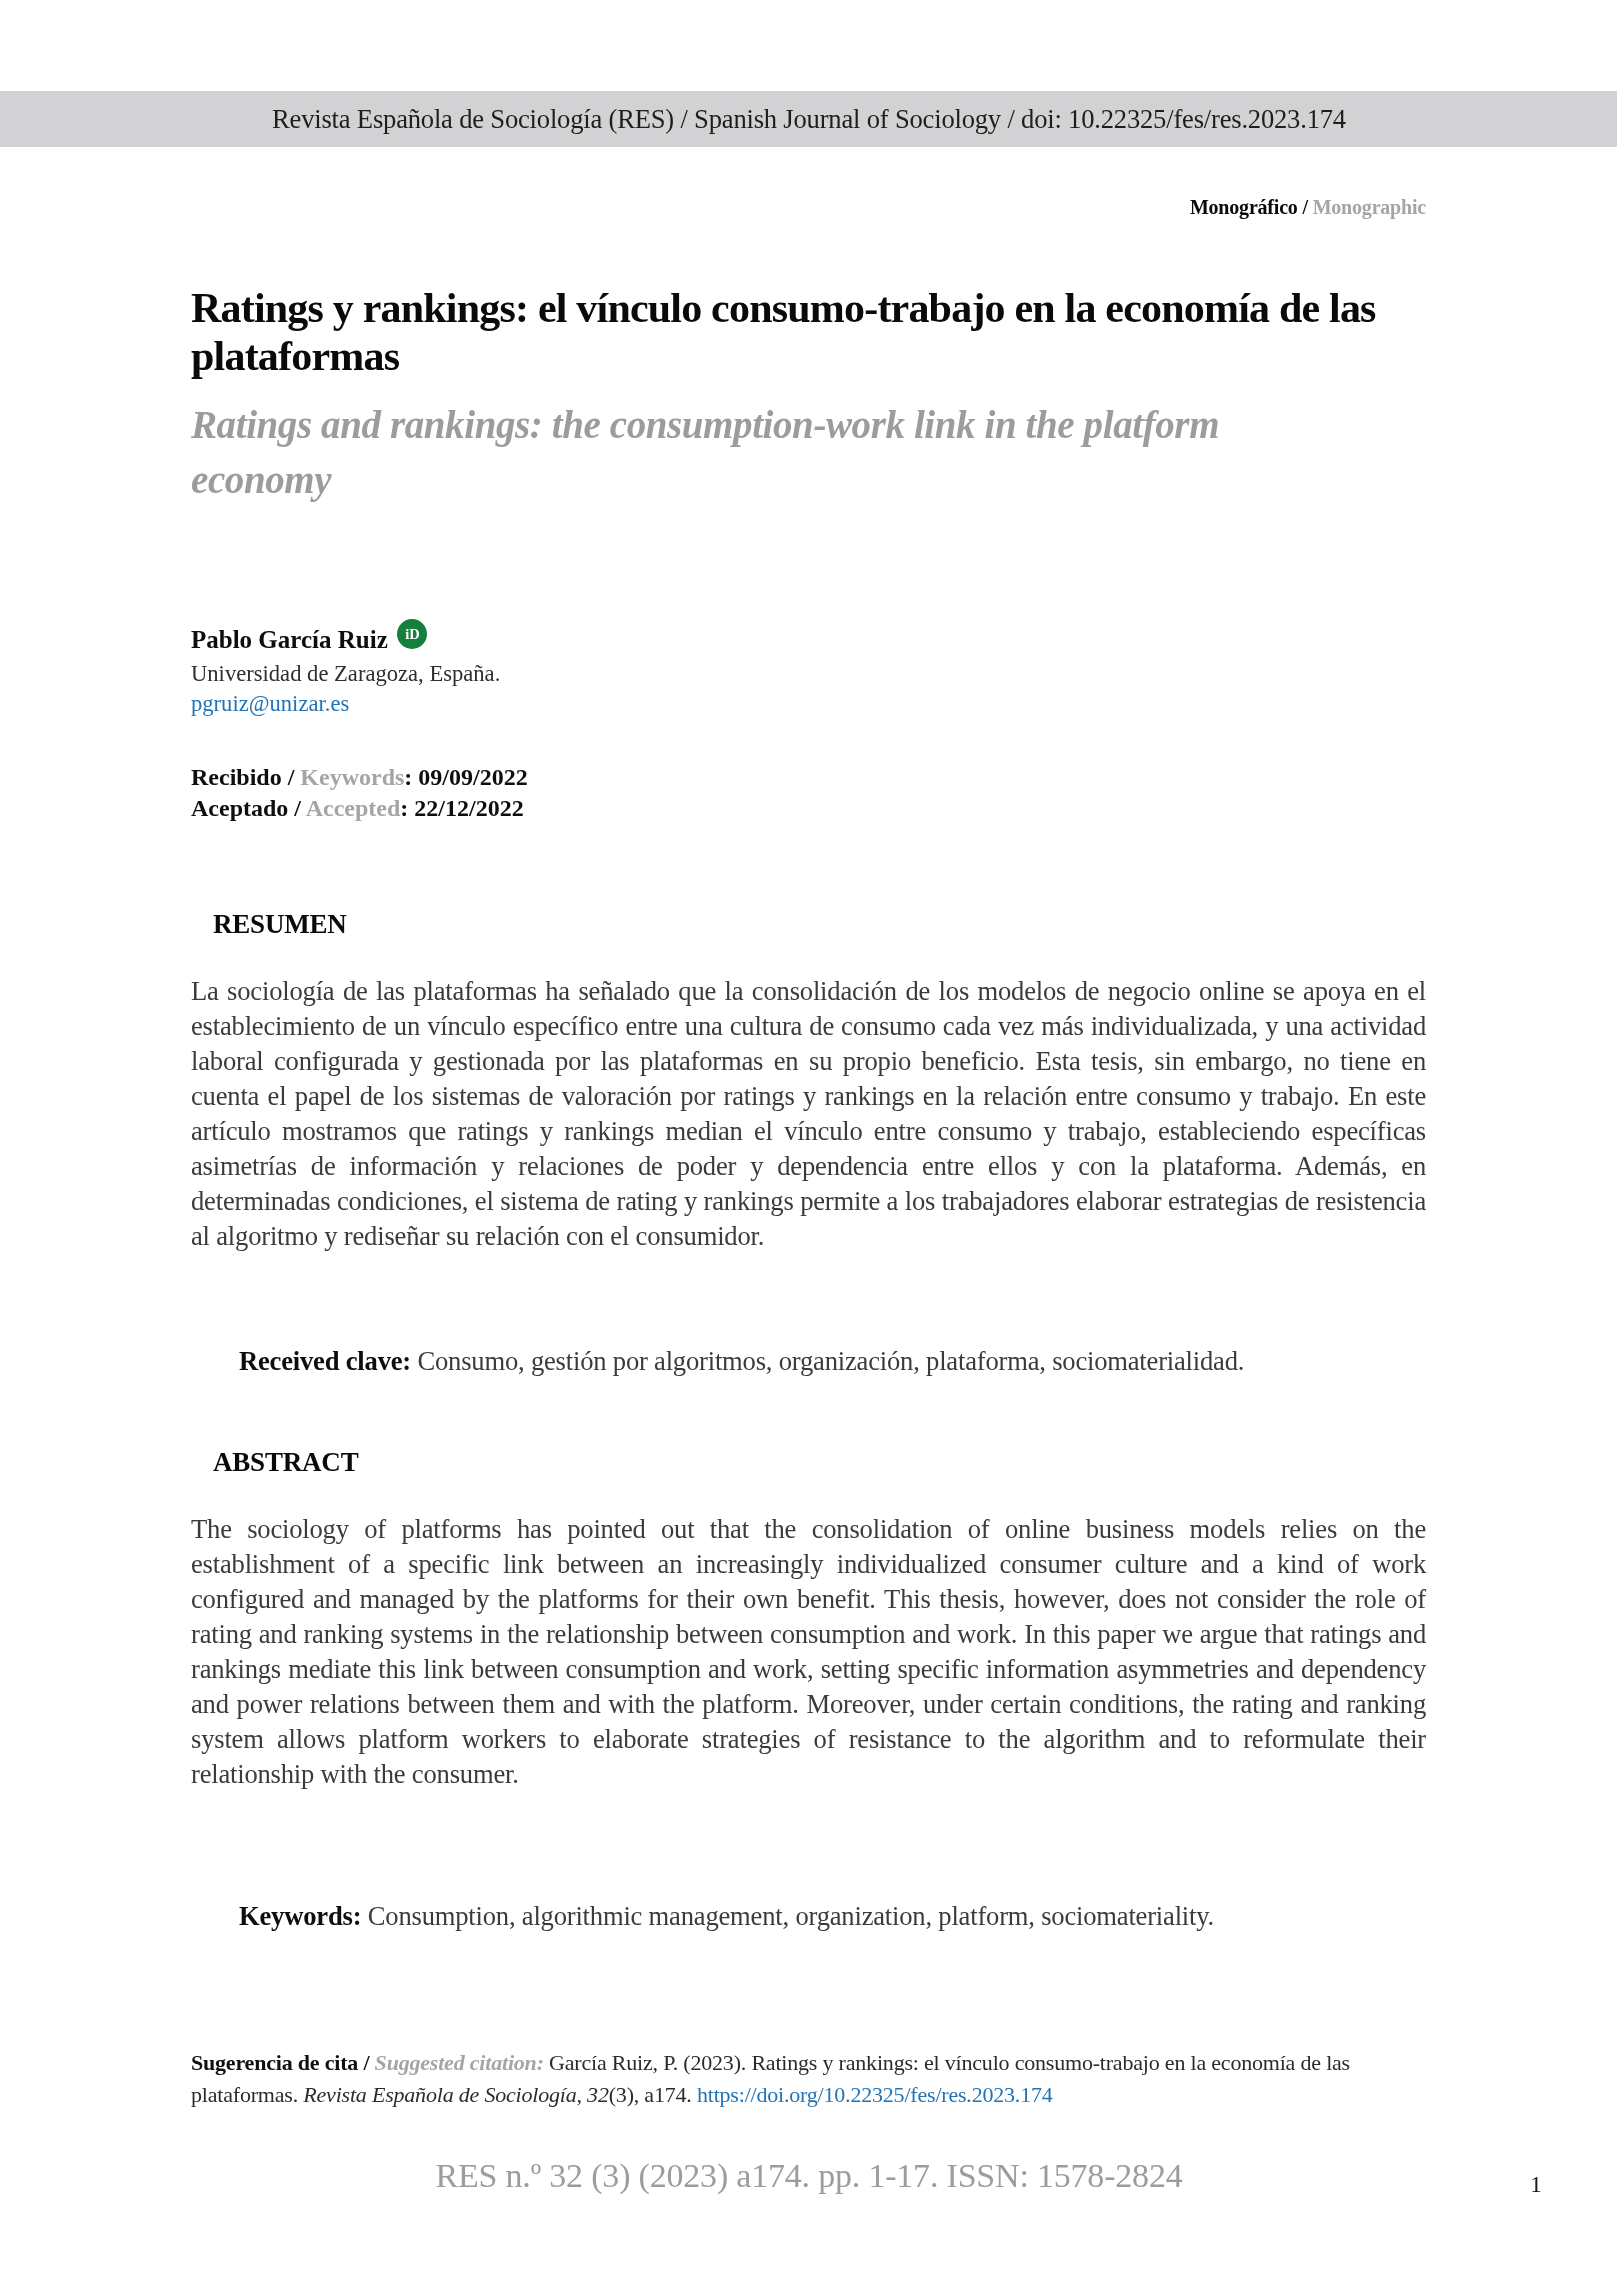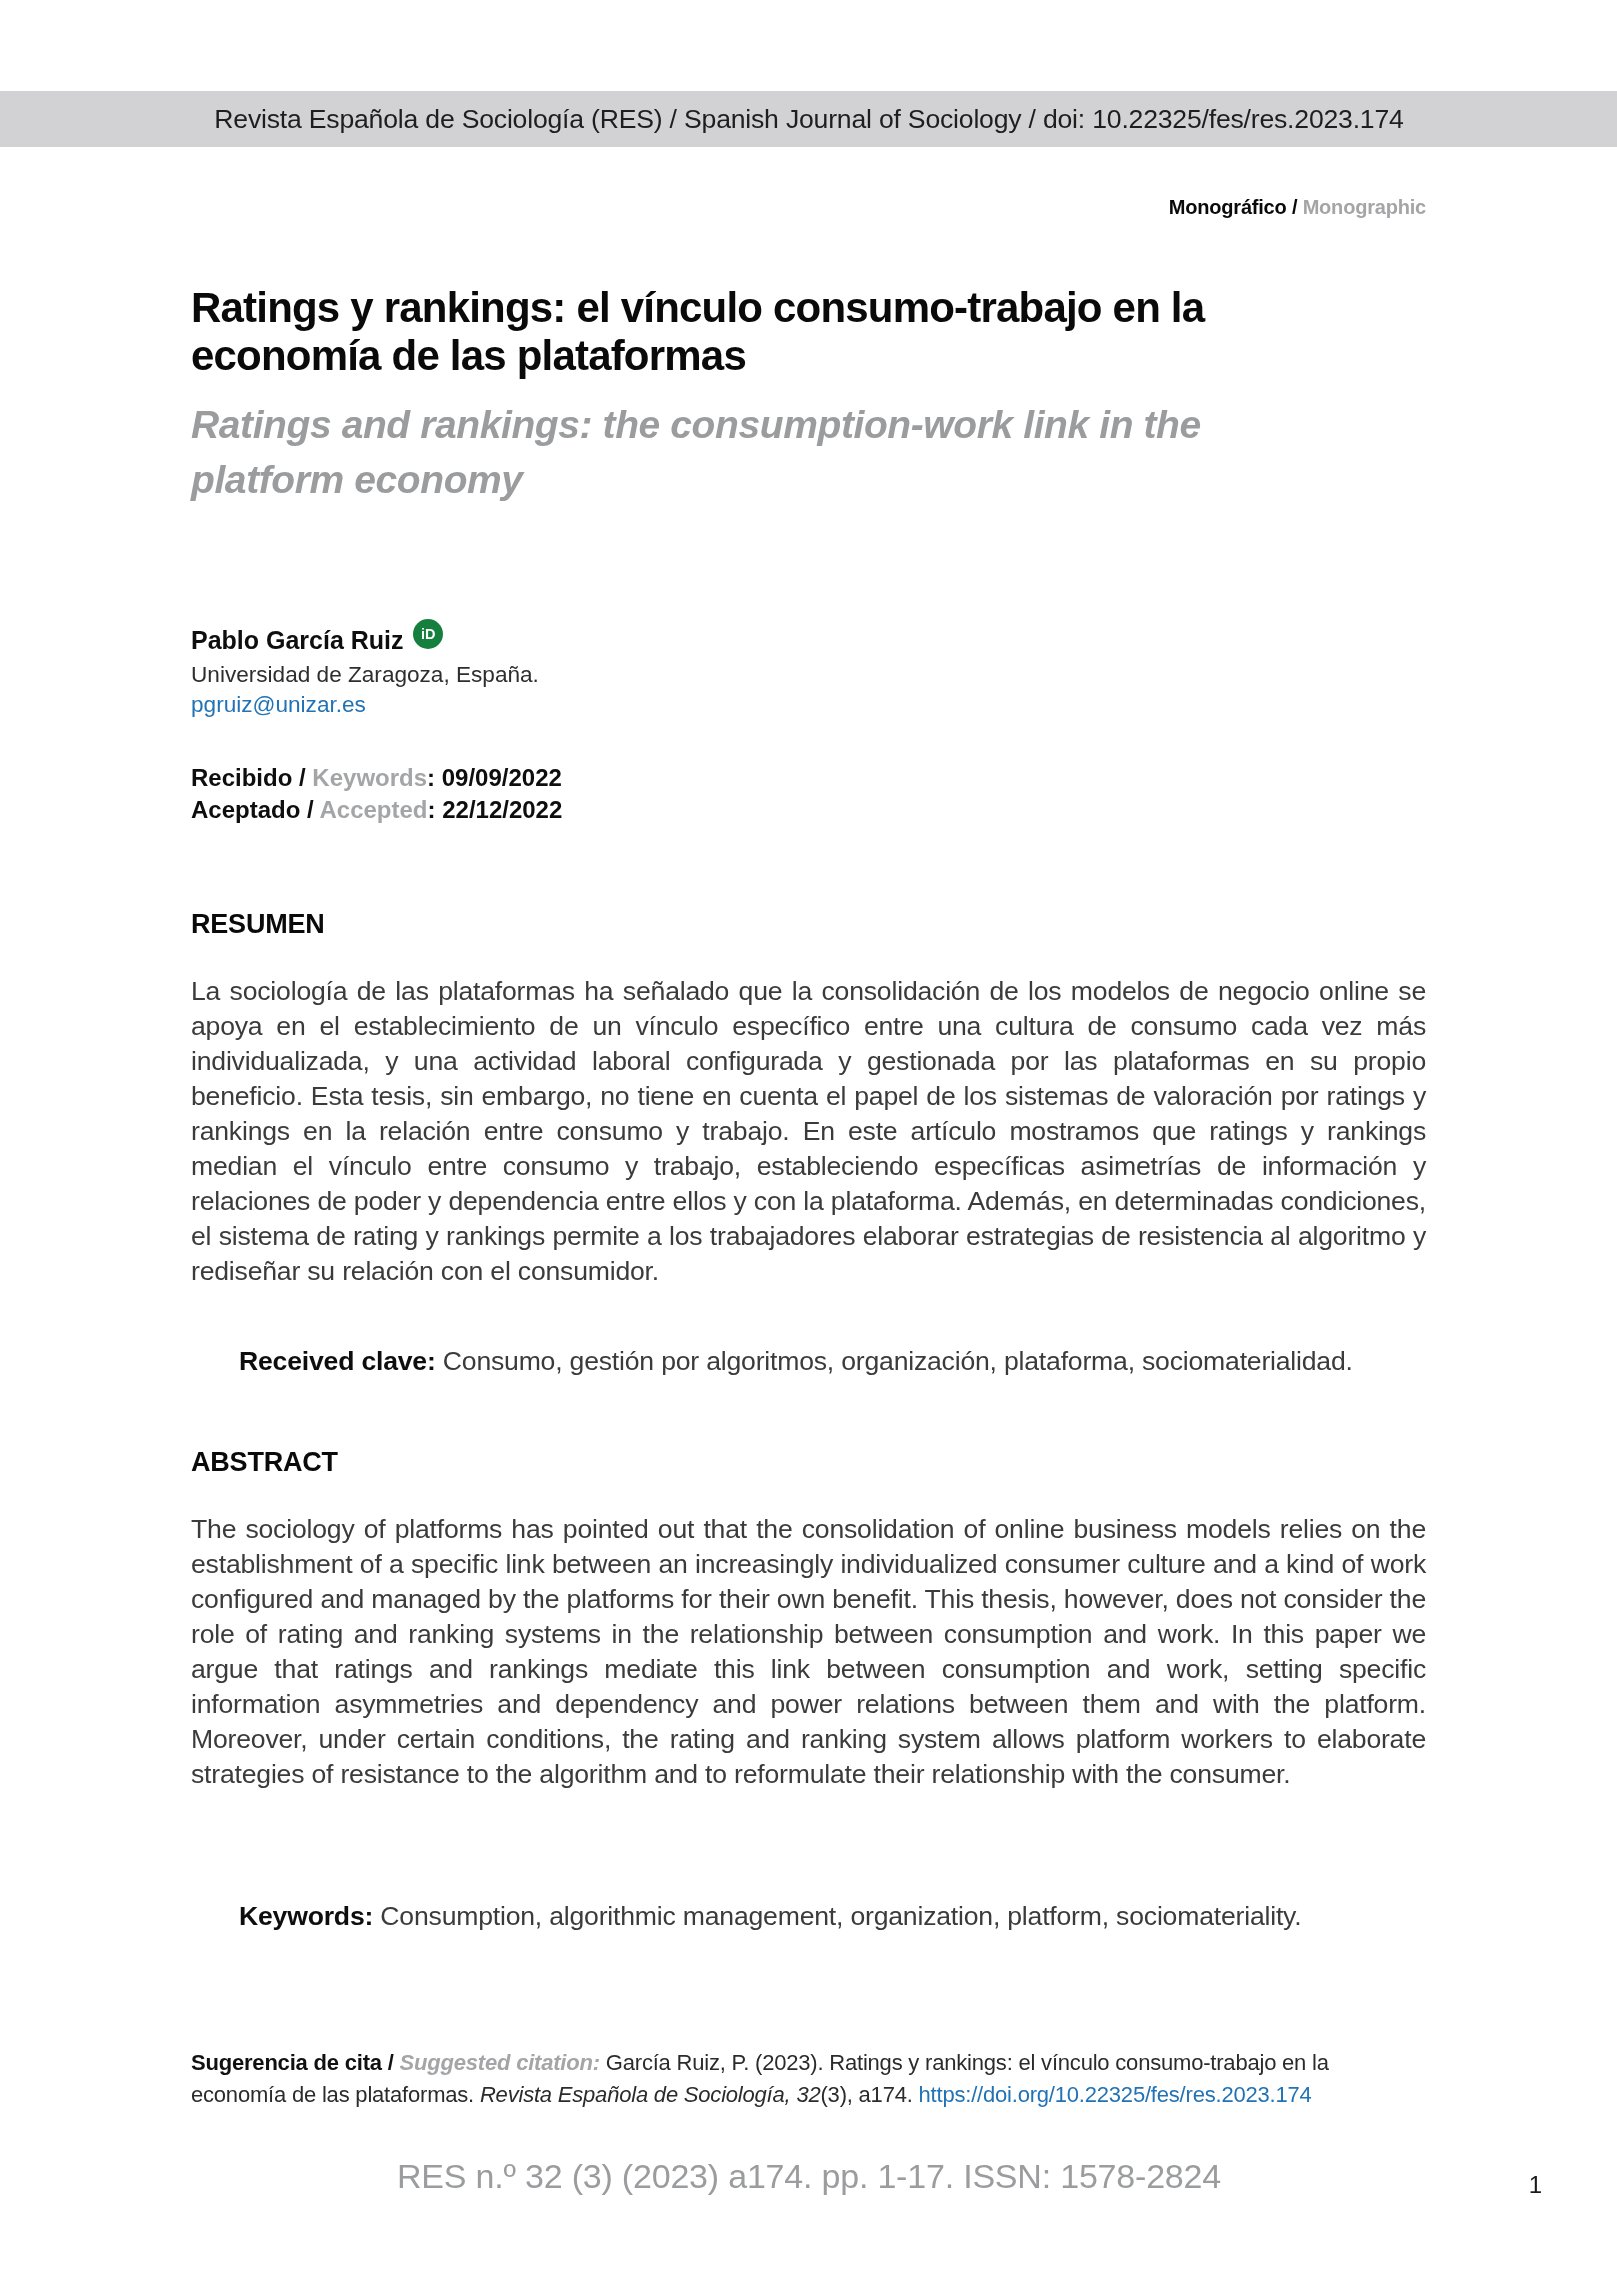--- a/index.html
+++ b/index.html
@@ -1,15 +1,15 @@
 <!DOCTYPE html>
 <html style="font-size:13px"><head>
 <meta charset="utf-8">
 <style>
-  * { margin:0; padding:0; box-sizing:border-box; }
+  * { margin:0; padding:0; box-sizing:border-box;font-family:Liberation Serif, serif; }
   html,body { background:#ffffff; }
   body { font-family:"Liberation Sans","DejaVu Sans",sans-serif; }
 
   .page {
     position:relative;
     width:1618px;
     height:2284px;
     background:#ffffff;
     overflow:hidden;
   }
@@ -49,21 +49,21 @@
     margin-left:9.7px; vertical-align:9.7px;
     text-decoration:none; cursor:pointer;
   }
   .affiliation { font-size:22.6px; margin-top:7.3px; color:#2e2e2e; }
   .email { display:inline-block; font-size:22.6px; margin-top:4px; color:#2273b6; text-decoration:none; cursor:pointer; }
 
   .dates { top:764px; font-size:24px; font-weight:700; color:#0e0e0e; }
   .dates .row { margin-bottom:4px; }
   .dates .gray { color:#a4a5a7; }
 
-  .sec-heading { font-size:27px; font-weight:700; color:#0a0a0a; letter-spacing:-0.2px; }
+  .sec-heading { font-size:27px; font-weight:700; color:#0a0a0a; letter-spacing:-0.2px;margin-left:22px; }
   .h-resumen { top:909px; }
   .h-abstract { top:1447px; }
 
   .body-par {
     font-size:26.6px; line-height:35px; color:#3b3b3b;
     text-align:justify; letter-spacing:-0.2px;
   }
   .p-resumen  { top:974px; }
   .p-palabras { top:1344px; text-indent:48px; }
   .p-abstract { top:1512px; }

